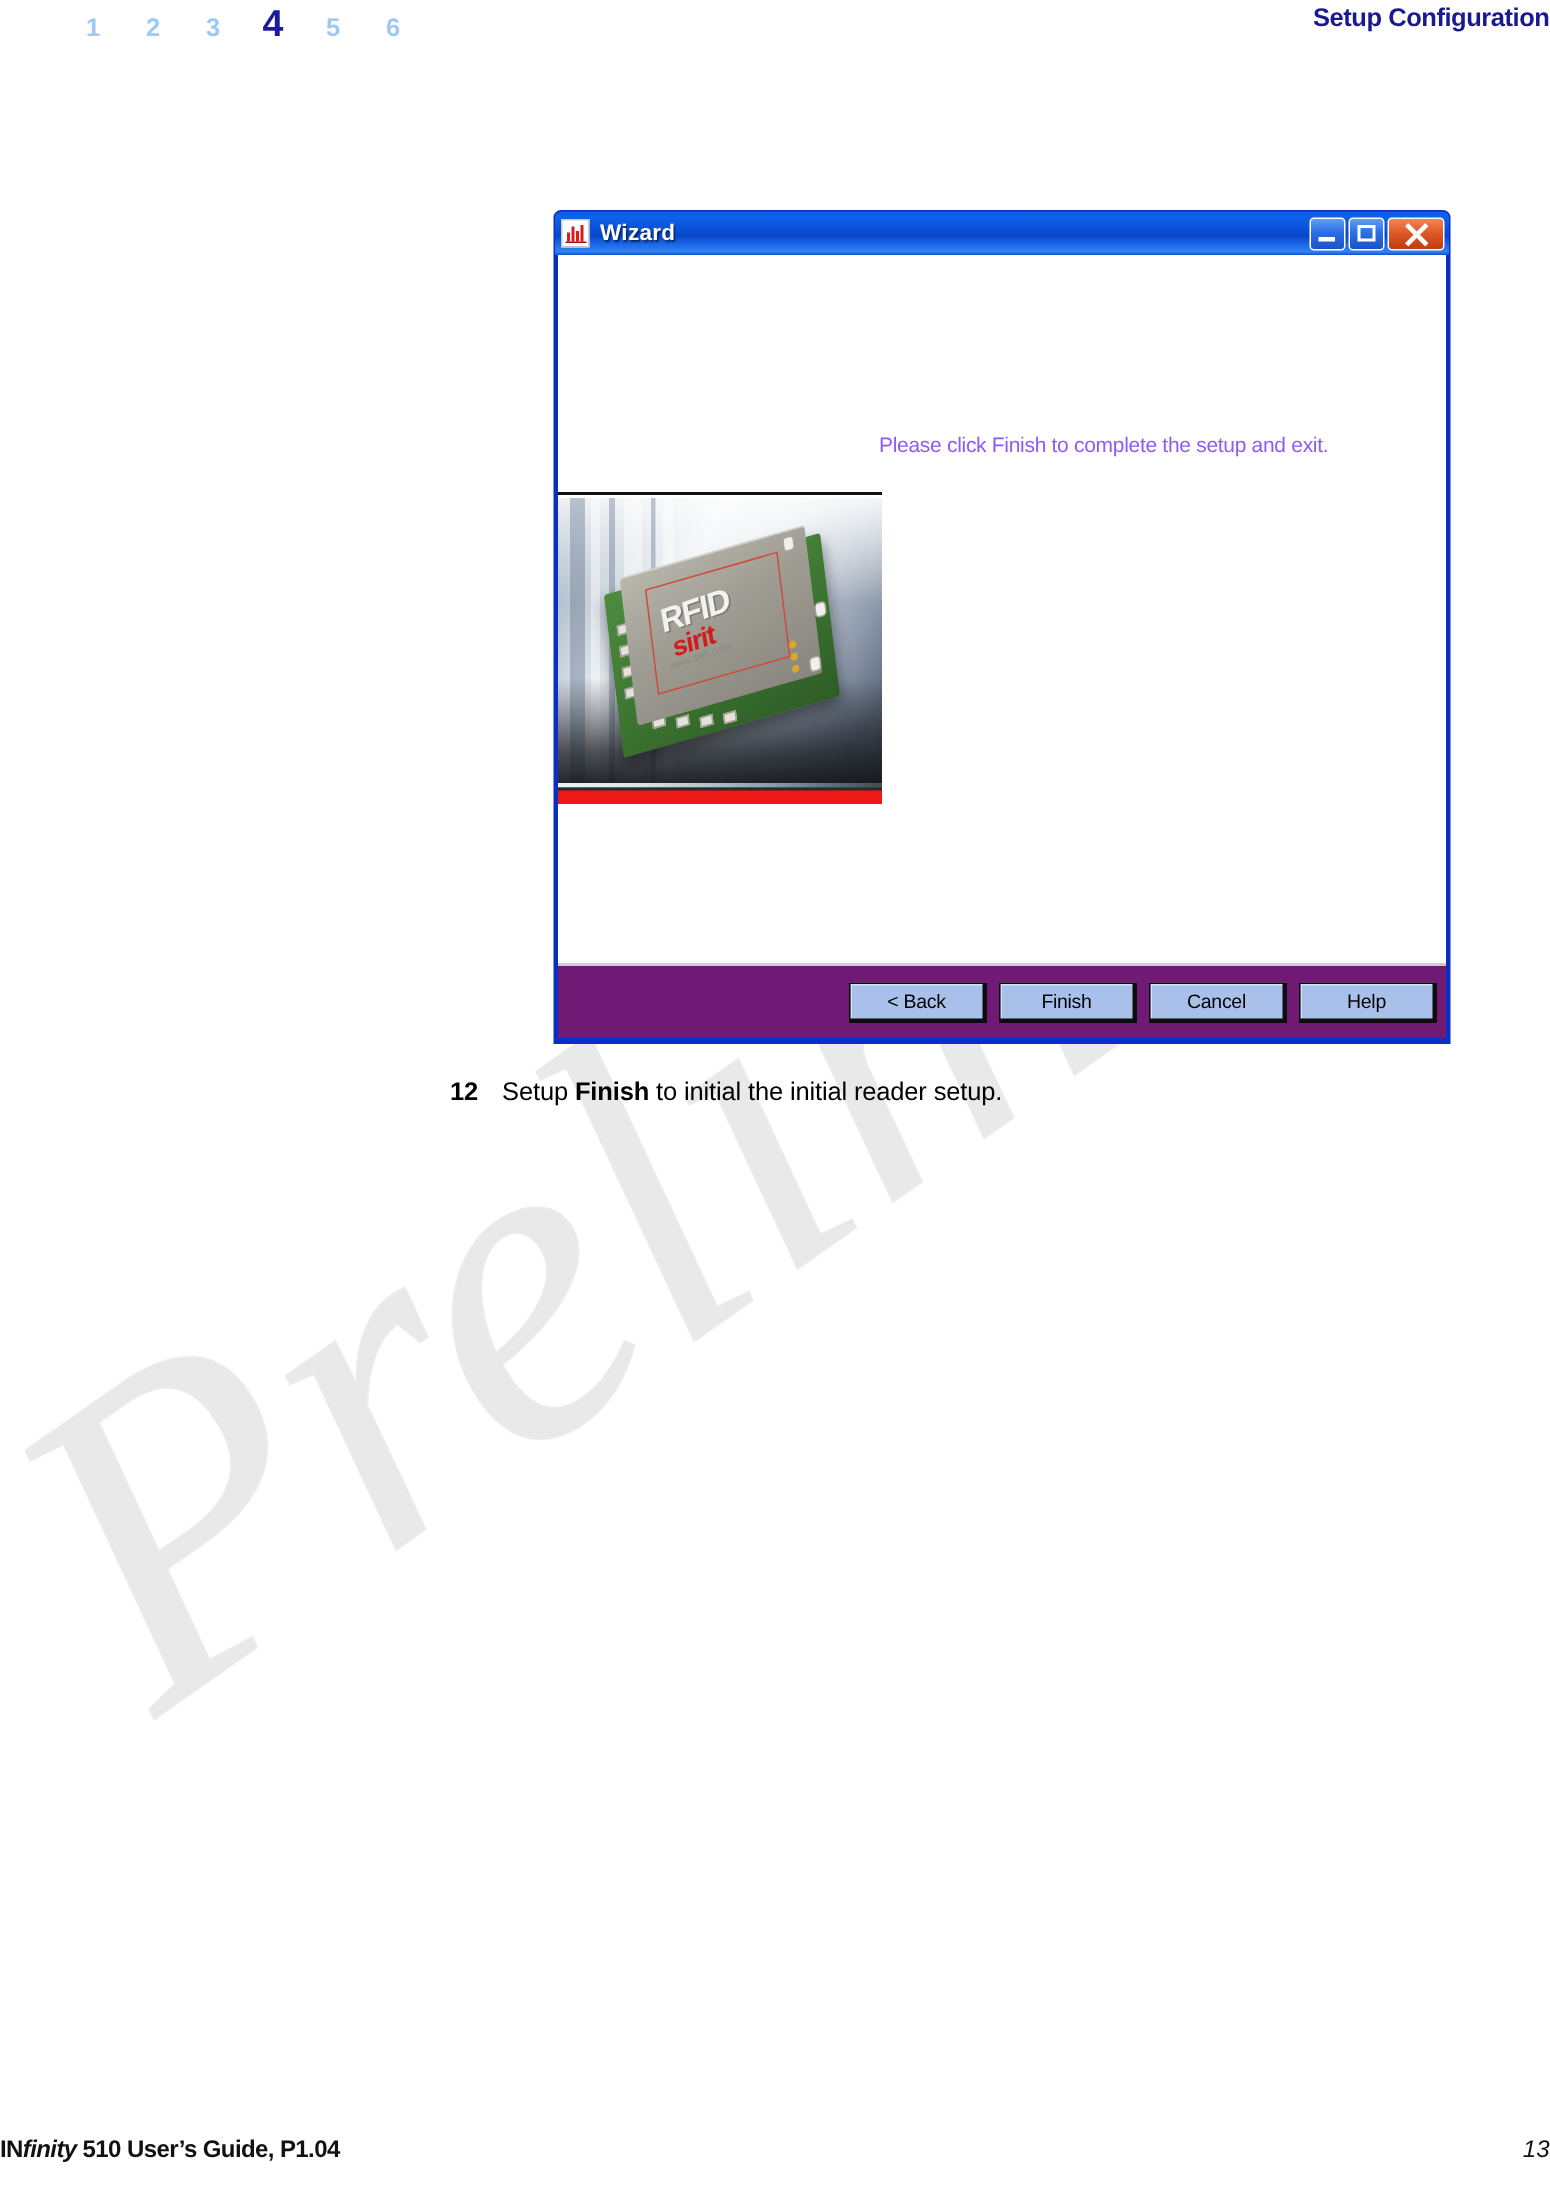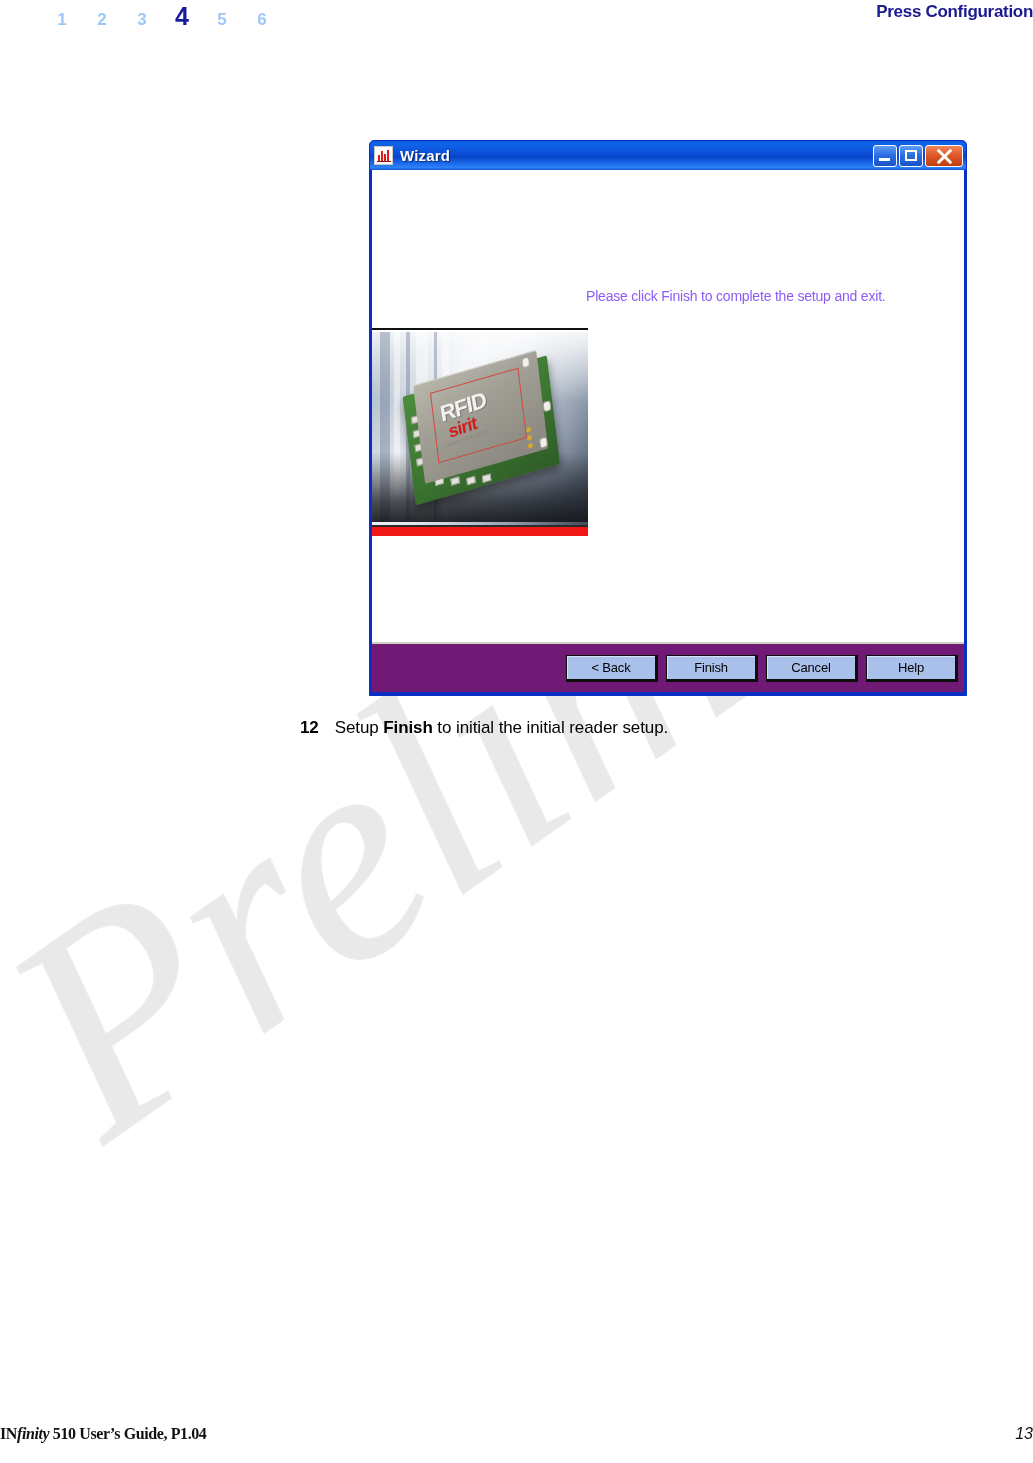--- a/index.html
+++ b/index.html
@@ -399,21 +399,21 @@
     left: 0;
     bottom: 14px;
     width: 1033px;
     height: 24px;
     z-index: 3;
   }
   #footer-left {
     position: absolute;
     left: 0px;
     top: 0;
-    font-family: Liberation Serif, serif;
+    font-family: Liberation Sans, sans-serif;
     font-size: 16px;
     font-weight: bold;
     color: #111;
     letter-spacing: -0.4px;
   }
   #footer-left .it { font-style: italic; }
   #footer-page {
     position: absolute;
     right: 0px;
     top: 0;
@@ -433,21 +433,21 @@
 
 <div id="page-header">
   <div id="chapter-nav">
     <span class="num">1</span>
     <span class="num">2</span>
     <span class="num">3</span>
     <span class="num active">4</span>
     <span class="num">5</span>
     <span class="num">6</span>
   </div>
-  <div id="header-title">Press Configuration</div>
+  <div id="header-title">Setup Configuration</div>
 </div>
 
 <div id="wizard-window">
 
   <div id="titlebar">
     <div id="app-icon">
       <span class="bar b1"></span>
       <span class="bar b2"></span>
       <span class="bar b3"></span>
       <span class="bar b4"></span>

